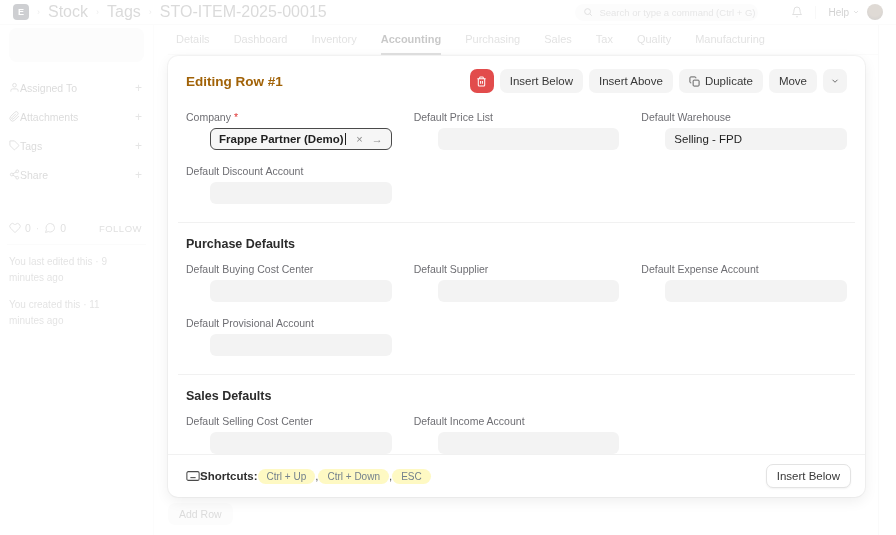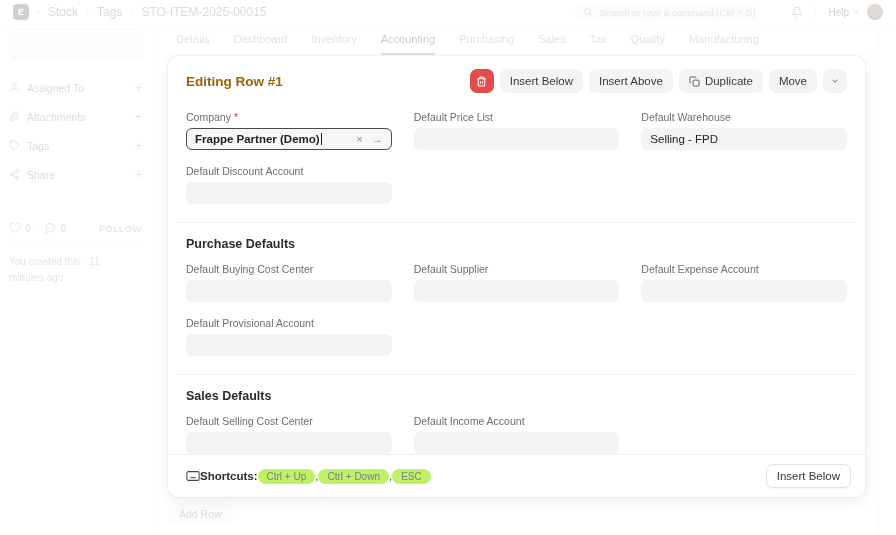--- a/index.html
+++ b/index.html
@@ -14,51 +14,51 @@
   .navbar {
     position:absolute; top:0; left:0; right:0; height:25px; background:#fff;
     border-bottom:1px solid #f1f1f1; display:flex; align-items:center;
     padding:0 13px; gap:7px; z-index:1;
   }
   .logo {
     width:16px; height:16px; border-radius:4px; background:#4f555e; color:#fff;
     font-size:9px; font-weight:bold; display:flex; align-items:center; justify-content:center;
   }
   .crumb-sep { color:#bcbcbc; font-size:9px; margin:0 1px; }
-  .crumb { color:#7b7b7b; font-size:12px; white-space:nowrap; }
+  .crumb { color:#7b7b7b; font-size:16px; white-space:nowrap; }
   .nav-search {
     margin-left:auto; margin-right:26px; width:183px; height:17px; background:#f3f3f5;
     border-radius:9px; display:flex; align-items:center; gap:6px; padding:0 8px;
     color:#a5a5a5; font-size:9.5px; white-space:nowrap;
   }
   .nav-icon { color:#8f8f8f; display:flex; align-items:center; }
   .nav-divider { width:1px; height:13px; background:#e6e6e6; margin:0 5px; }
   .help { font-size:10px; color:#5a5a5a; display:flex; align-items:center; gap:3px; }
   .avatar {
     width:16px; height:16px; border-radius:50%;
     background:radial-gradient(circle at 50% 38%, #8d7b6a 0 46%, #55504b 100%);
   }
 
   
   .tabs {
     position:absolute; top:25px; left:168px; width:710px; height:30px; z-index:1;
     display:flex; gap:24px; align-items:stretch; border-bottom:1px solid #f1f1f1;
     font-size:11px; color:#969696; padding:0 8px; background:#fff;
   }
   .tab { display:flex; align-items:center; border-bottom:2px solid transparent; margin-bottom:-1px; cursor:default; white-space:nowrap; }
-  .tab.active { color:#3c3c3c; font-weight:400; border-bottom-color:#8f8f8f; }
+  .tab.active { color:#3c3c3c; font-weight:700; border-bottom-color:#8f8f8f; }
   .content-edge { position:absolute; top:25px; bottom:0; left:878px; width:1px; background:#ededed; z-index:1; }
 
   
   .sidebar {
     position:absolute; top:25px; left:0; width:154px; bottom:0; background:#fff;
     border-right:1px solid #f2f2f2; padding:3px 9px 0 9px; font-size:10.5px; color:#7e7e7e; z-index:1;
   }
   .side-image { height:34px; background:#f2f2f2; border-radius:8px; margin-bottom:11px; }
-  .side-item { display:flex; align-items:center; gap:7px; height:29px; }
+  .side-item { display:flex; align-items:center; height:29px; }
   .side-item .plus { margin-left:auto; color:#a3a3a3; font-size:12px; font-weight:400; padding-right:2px; }
   .side-item .sicon { color:#8a8a8a; display:flex; }
   .likes-row { display:flex; align-items:center; gap:4px; margin-top:33px; color:#8e8e8e; font-size:10.5px; }
   .likes-row .sicon { color:#9a9a9a; display:flex; }
   .dot-sep { color:#b5b5b5; margin:0 1px; }
   .follow { margin-left:auto; font-size:9.5px; letter-spacing:0.5px; color:#8e8e8e; font-weight:500; padding-right:2px; }
   .side-divider { border:none; border-top:1px solid #f1f1f1; margin:10px -2px 9px; }
   .history-item { font-size:10px; line-height:1.6; color:#9b9b9b; margin:0 0 11px; width:112px; }
 
   
@@ -88,35 +88,35 @@
   .btn-danger { width:24px; padding:0; background:#e24c4c; color:#fff; justify-content:center; }
   .btn-square { width:24px; padding:0; justify-content:center; color:#6f6f6f; }
   .btn-outline { background:#fff; border:1px solid #e3e3e3; box-shadow:0 1px 2px rgba(0,0,0,0.05); }
 
   .dialog-body { padding:8px 18px 0; flex:1; overflow:hidden; }
   .form-grid { display:grid; grid-template-columns:1fr 1fr 1fr; column-gap:22px; row-gap:15px; }
   .field-label { font-size:10.5px; color:#6e6e73; margin-bottom:5px; }
   .req { color:#e03636; }
   .control {
     height:22px; background:#f3f3f3; border:1px solid transparent; border-radius:6px;
-    display:flex; align-items:center; padding:0 8px; font-size:11.5px; color:#1f1f1f;
+    display:flex; align-items:center; padding:0 8px; font-size:11.5px; color:#1f1f1f;margin-left:24px;
   }
   .control.focused { border-color:#4a4a4a; background:#f6f6f6; font-weight:700; }
   .caret { width:1px; height:12px; background:#1f1f1f; margin-left:1px; }
   .link-tools { margin-left:auto; display:flex; gap:9px; color:#8b8b8b; font-size:11px; font-weight:400; align-items:center; }
   .section-divider { border:none; border-top:1px solid #f1f1f1; margin:18px -8px 14px; }
   .section-title { font-size:12.5px; font-weight:700; color:#2c2c2c; margin:0 0 12px; }
 
   .dialog-footer {
     margin-top:auto; border-top:1px solid #f1f1f1; padding:9px 14px 9px 18px;
     display:flex; align-items:center; font-size:11.5px; color:#2f2f2f;
   }
   .kbd-icon { color:#4a4a4a; display:flex; }
   .shortcuts-label { font-weight:600; color:#2f2f2f; }
-  .kbd { background:#bef264; border-radius:10px; padding:2px 9px; font-size:10px; color:#73808c; white-space:nowrap; }
+  .kbd { background:#fef9c3; border-radius:10px; padding:2px 9px; font-size:10px; color:#73808c; white-space:nowrap; }
   .comma { color:#555; }
   .footer-insert { margin-left:auto; }
 </style>
 </head>
 <body>
 
 <nav class="navbar">
   <div class="logo">E</div>
   <span class="crumb-sep">›</span>
   <span class="crumb">Stock</span>
@@ -219,20 +219,21 @@
     <span class="dot-sep">·</span>
     <span class="sicon">
       <svg width="12" height="12" viewBox="0 0 24 24" fill="none" stroke="currentColor" stroke-width="2">
           <path d="M21 11.5a8.38 8.38 0 0 1-.9 3.8 8.5 8.5 0 0 1-7.6 4.7 8.38 8.38 0 0 1-3.8-.9L3 21l1.9-5.7a8.38 8.38 0 0 1-.9-3.8 8.5 8.5 0 0 1 4.7-7.6 8.38 8.38 0 0 1 3.8-.9h.5a8.48 8.48 0 0 1 8 8v.5z"></path>
         </svg>
     </span>
     <span>0</span>
     <span class="follow">FOLLOW</span>
   </div>
   <hr class="side-divider">
+  <p class="history-item">You last edited this · 9 minutes ago</p>
   <p class="history-item">You created this · 11 minutes ago</p>
 </aside>
 
 <button class="add-row-btn">Add Row</button>
 
 <div class="overlay"></div>
 
 <div class="dialog">
   <div class="dialog-header">
     <div class="dialog-title">Editing Row #1</div>

